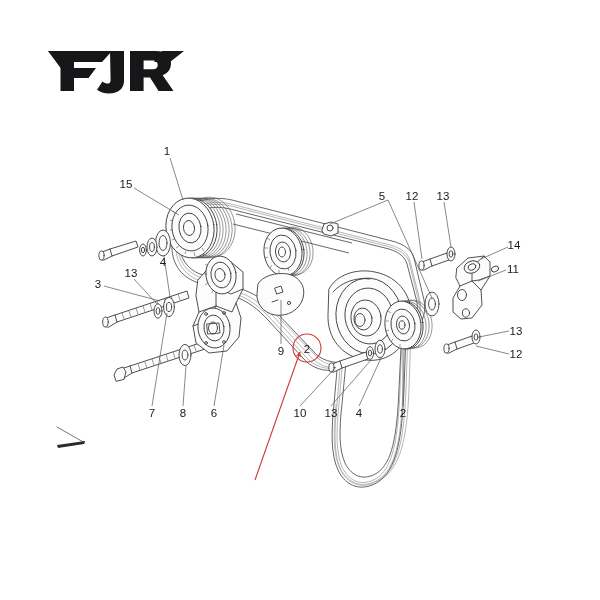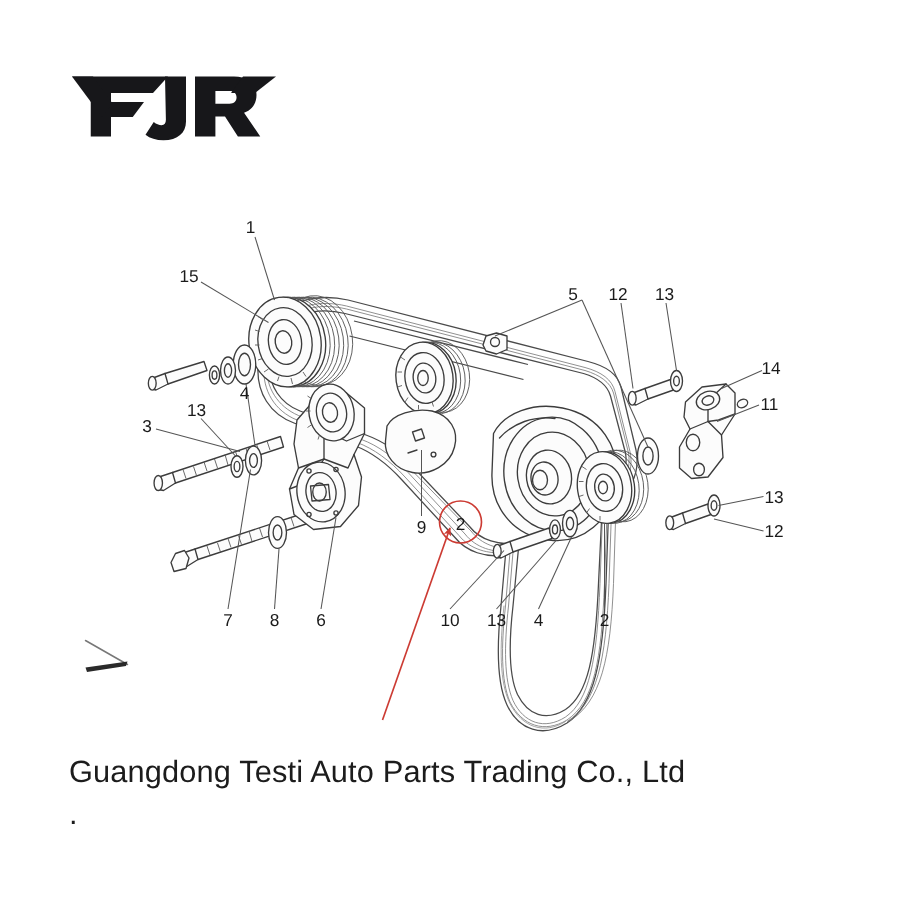--- a/index.html
+++ b/index.html
@@ -409,18 +409,14 @@
       <text class="num" x="403" y="417">2</text>
     </g>
 
     <g>
       <path class="ln" style="stroke:#777;stroke-width:1" d="M57,427 L85,443"></path>
       <path d="M57,445 L85,441 L84,444 L58,448 Z" fill="#2a2a2a"></path>
     </g>
   </svg>
   </div>
 
-  <div id="caption-block">
-    <div class="caption-line">Guangdong Testi Auto Parts Trading Co., Ltd</div>
-    <div class="caption-line second">.</div>
-  </div>
 
 </div>
 
 </body></html>

